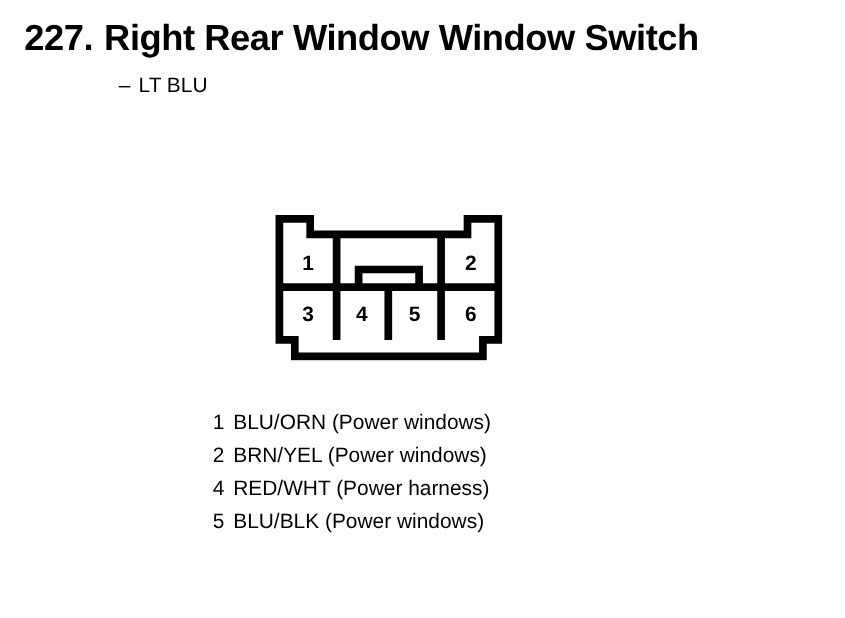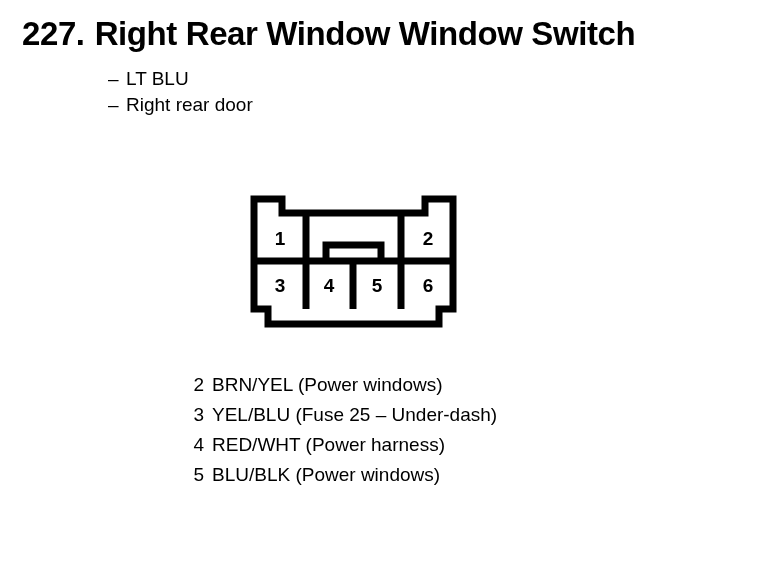--- a/index.html
+++ b/index.html
@@ -87,23 +87,20 @@
 <body>
 
 <div class="title">
   <span class="num">227.</span><span>Right Rear Window Window Switch</span>
 </div>
 
 <div class="desc-list">
   <span class="desc-row">
     <span class="desc-dash">–</span><span>LT BLU</span>
   </span>
-  <span class="desc-row">
-    <span class="desc-dash">–</span><span>Right rear door</span>
-  </span>
 </div>
 
 <div class="connector">
   <svg width="207" height="133" viewBox="0 0 207 133" xmlns="http://www.w3.org/2000/svg">
 
     <path fill="none" stroke="#000000" stroke-width="7" d="M 4,4
              L 32,4
              L 32,18
              L 175,18
              L 175,4
@@ -133,24 +130,24 @@
 
     <text class="pin-num" x="30" y="92">3</text>
     <text class="pin-num" x="79" y="92">4</text>
     <text class="pin-num" x="127" y="92">5</text>
     <text class="pin-num" x="178" y="92">6</text>
   </svg>
 </div>
 
 <div class="legend">
   <span class="legend-row">
-    <span class="legend-idx">2</span><span class="legend-text">BRN/YEL (Power windows)</span>
+    <span class="legend-idx">1</span><span class="legend-text">BLU/ORN (Power windows)</span>
   </span>
   <span class="legend-row">
-    <span class="legend-idx">3</span><span class="legend-text">YEL/BLU (Fuse 25 – Under-dash)</span>
+    <span class="legend-idx">2</span><span class="legend-text">BRN/YEL (Power windows)</span>
   </span>
   <span class="legend-row">
     <span class="legend-idx">4</span><span class="legend-text">RED/WHT (Power harness)</span>
   </span>
   <span class="legend-row">
     <span class="legend-idx">5</span><span class="legend-text">BLU/BLK (Power windows)</span>
   </span>
 </div>
 
 </body></html>

